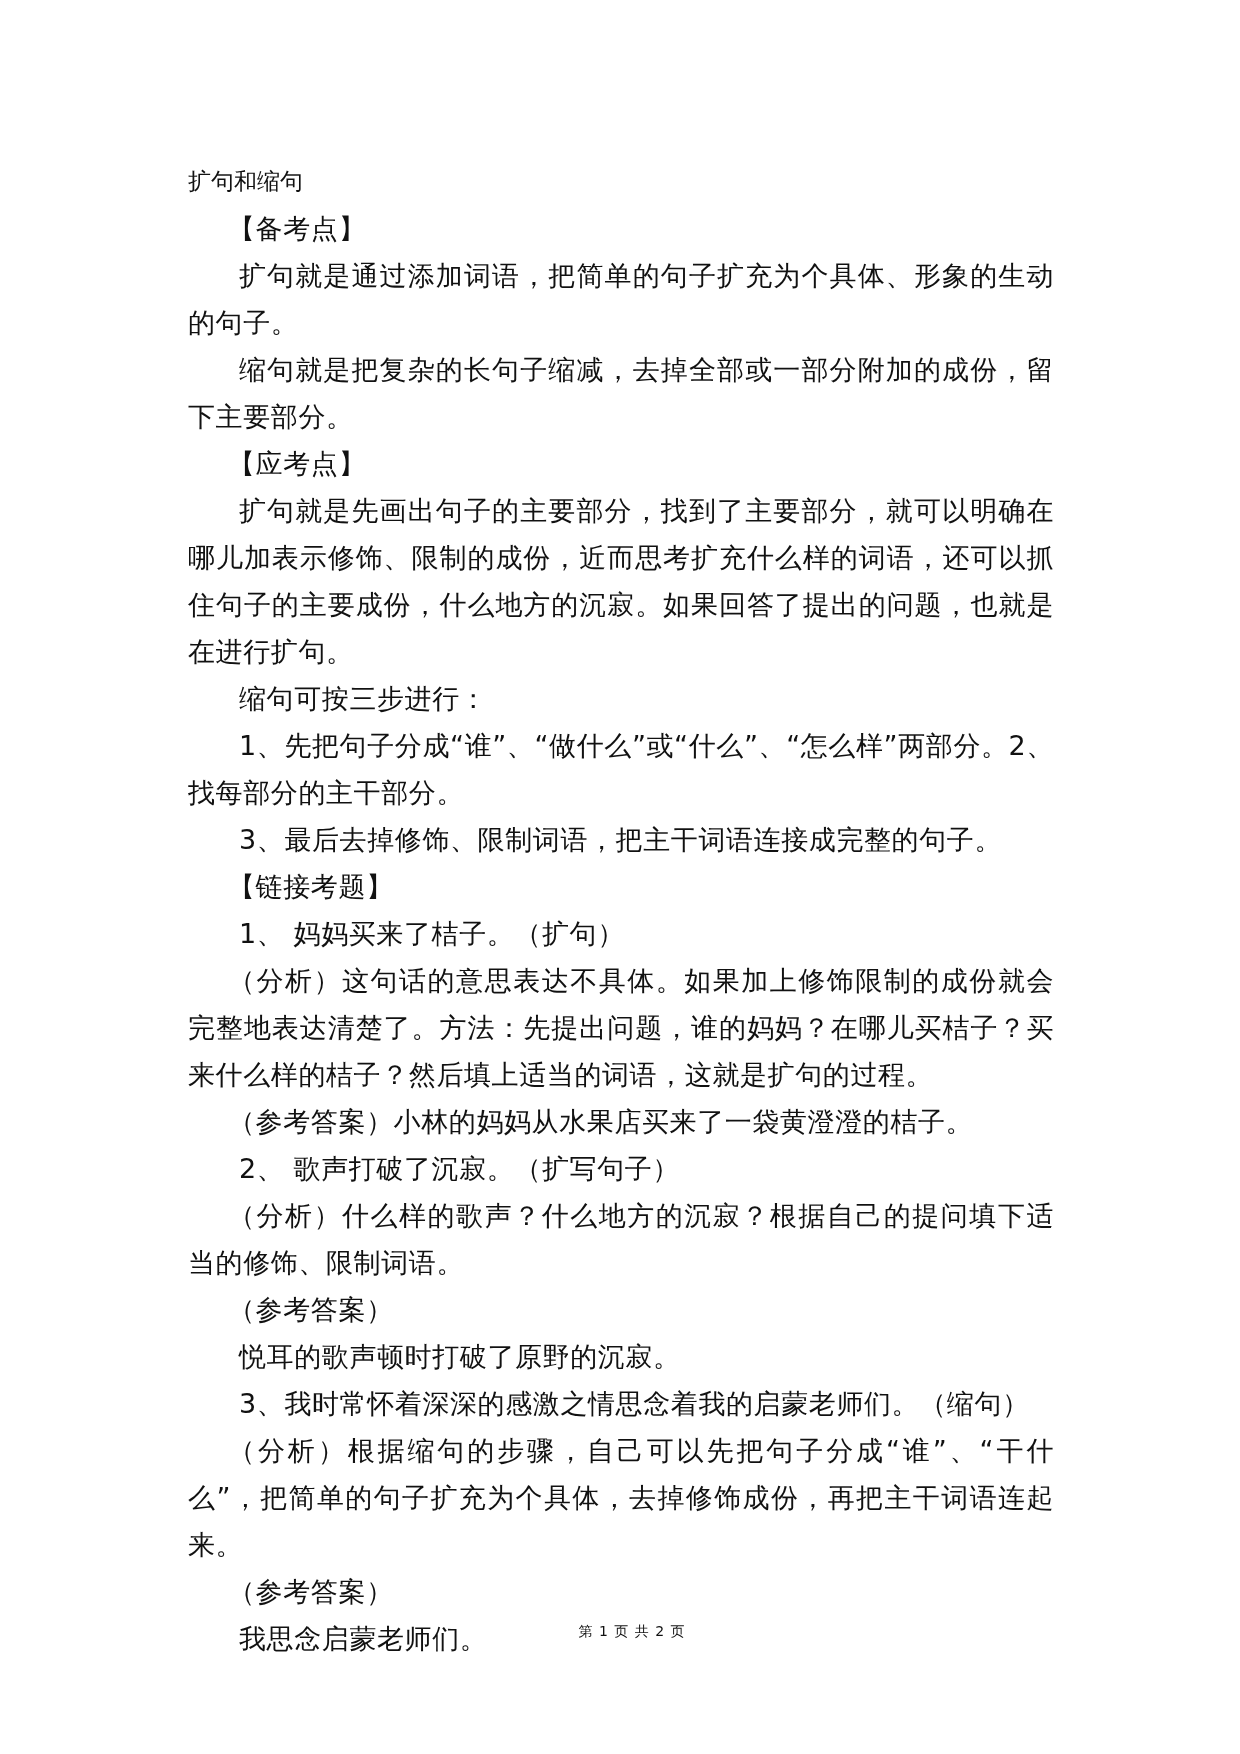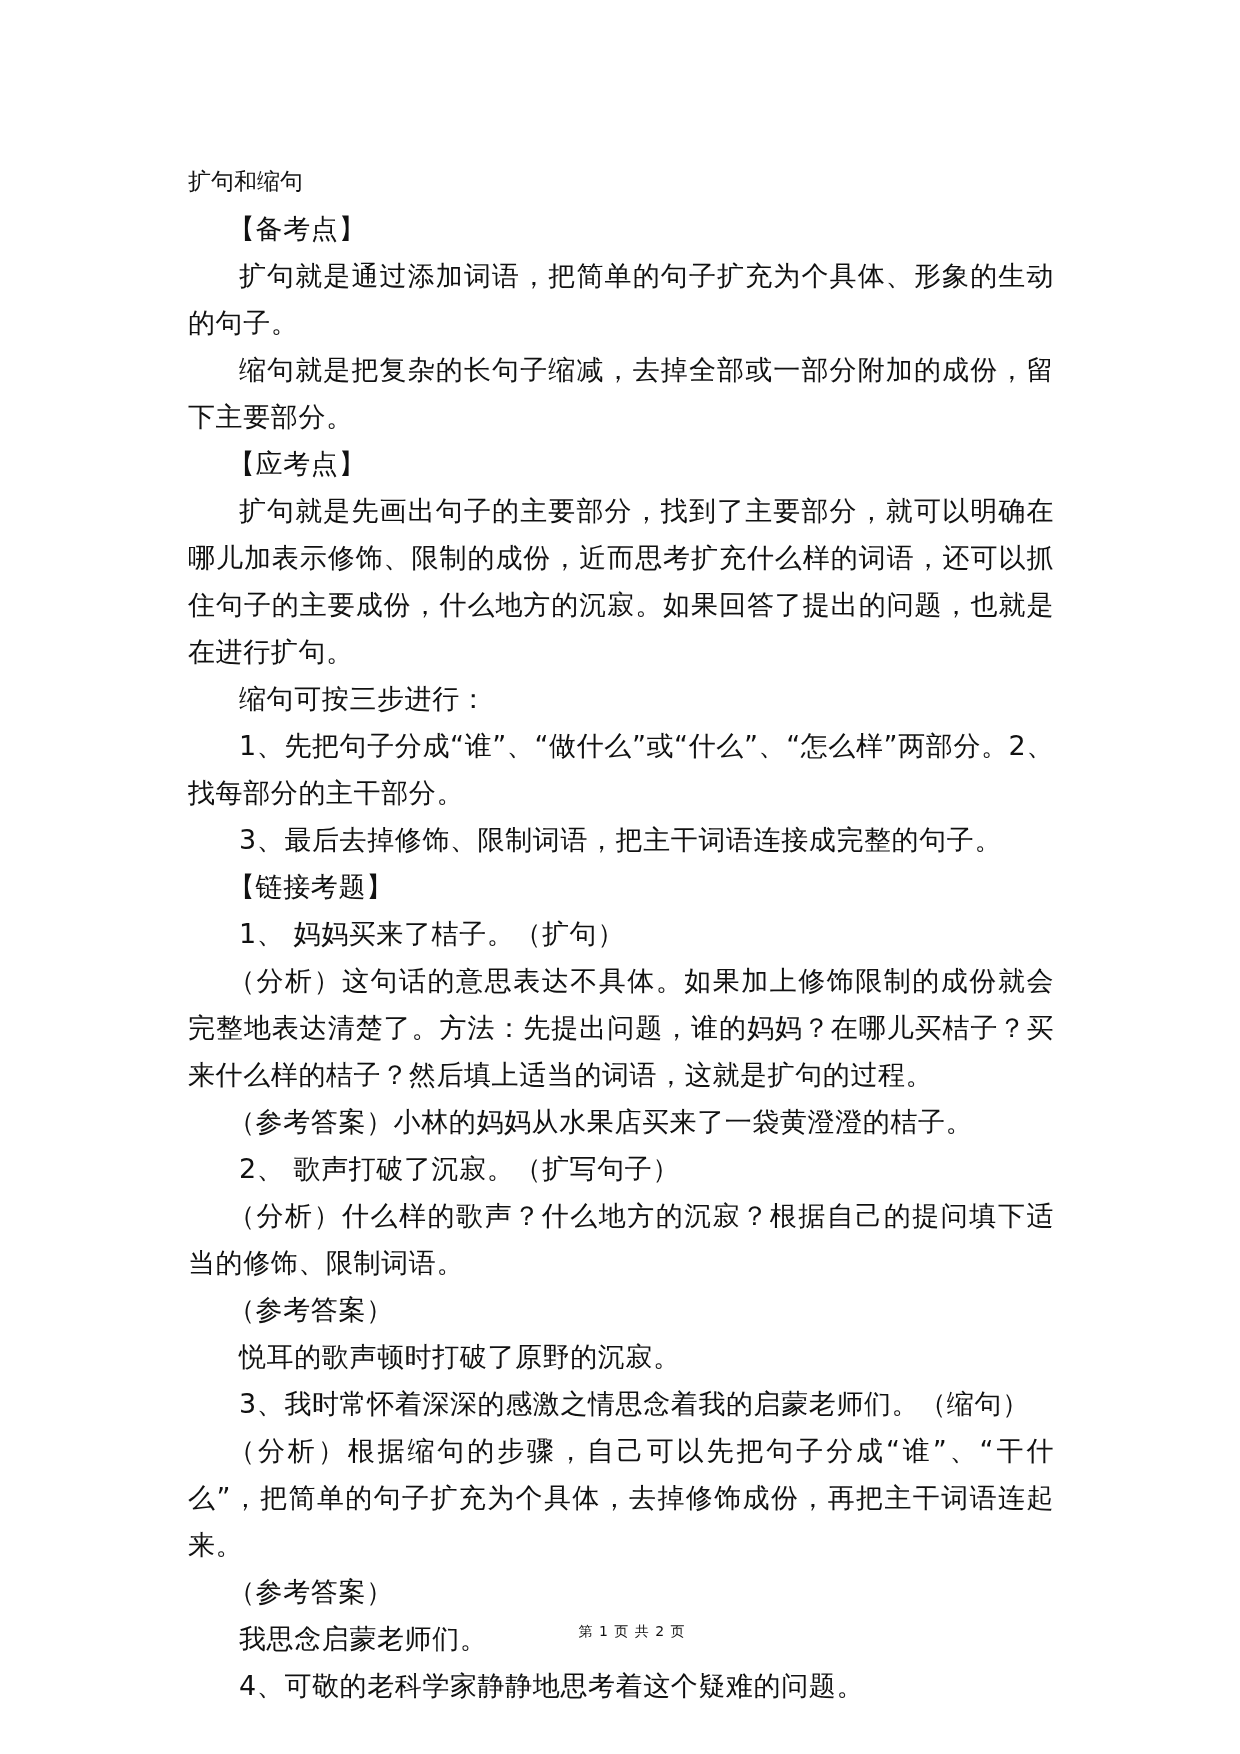--- a/index.html
+++ b/index.html
@@ -85,17 +85,16 @@
     <p class="para indent">2、 歌声打破了沉寂。（扩写句子）</p>
     <p class="para indent-bracket">（分析）什么样的歌声？什么地方的沉寂？根据自己的提问填下适当的修饰、限制词语。</p>
     <p class="para indent-bracket">（参考答案）</p>
     <p class="para indent">悦耳的歌声顿时打破了原野的沉寂。</p>
 
     <p class="para indent">3、我时常怀着深深的感激之情思念着我的启蒙老师们。（缩句）</p>
     <p class="para indent-bracket">（分析）根据缩句的步骤，自己可以先把句子分成“谁”、“干什么”，把简单的句子扩充为个具体，去掉修饰成份，再把主干词语连起来。</p>
     <p class="para indent-bracket">（参考答案）</p>
     <p class="para indent">我思念启蒙老师们。</p>
 
-    <p class="para indent">4、可敬的老科学家静静地思考着这个疑难的问题。</p>
   </div>
 
   <div class="footer">第 1 页 共 2 页</div>
 </div>
 
 </body></html>

